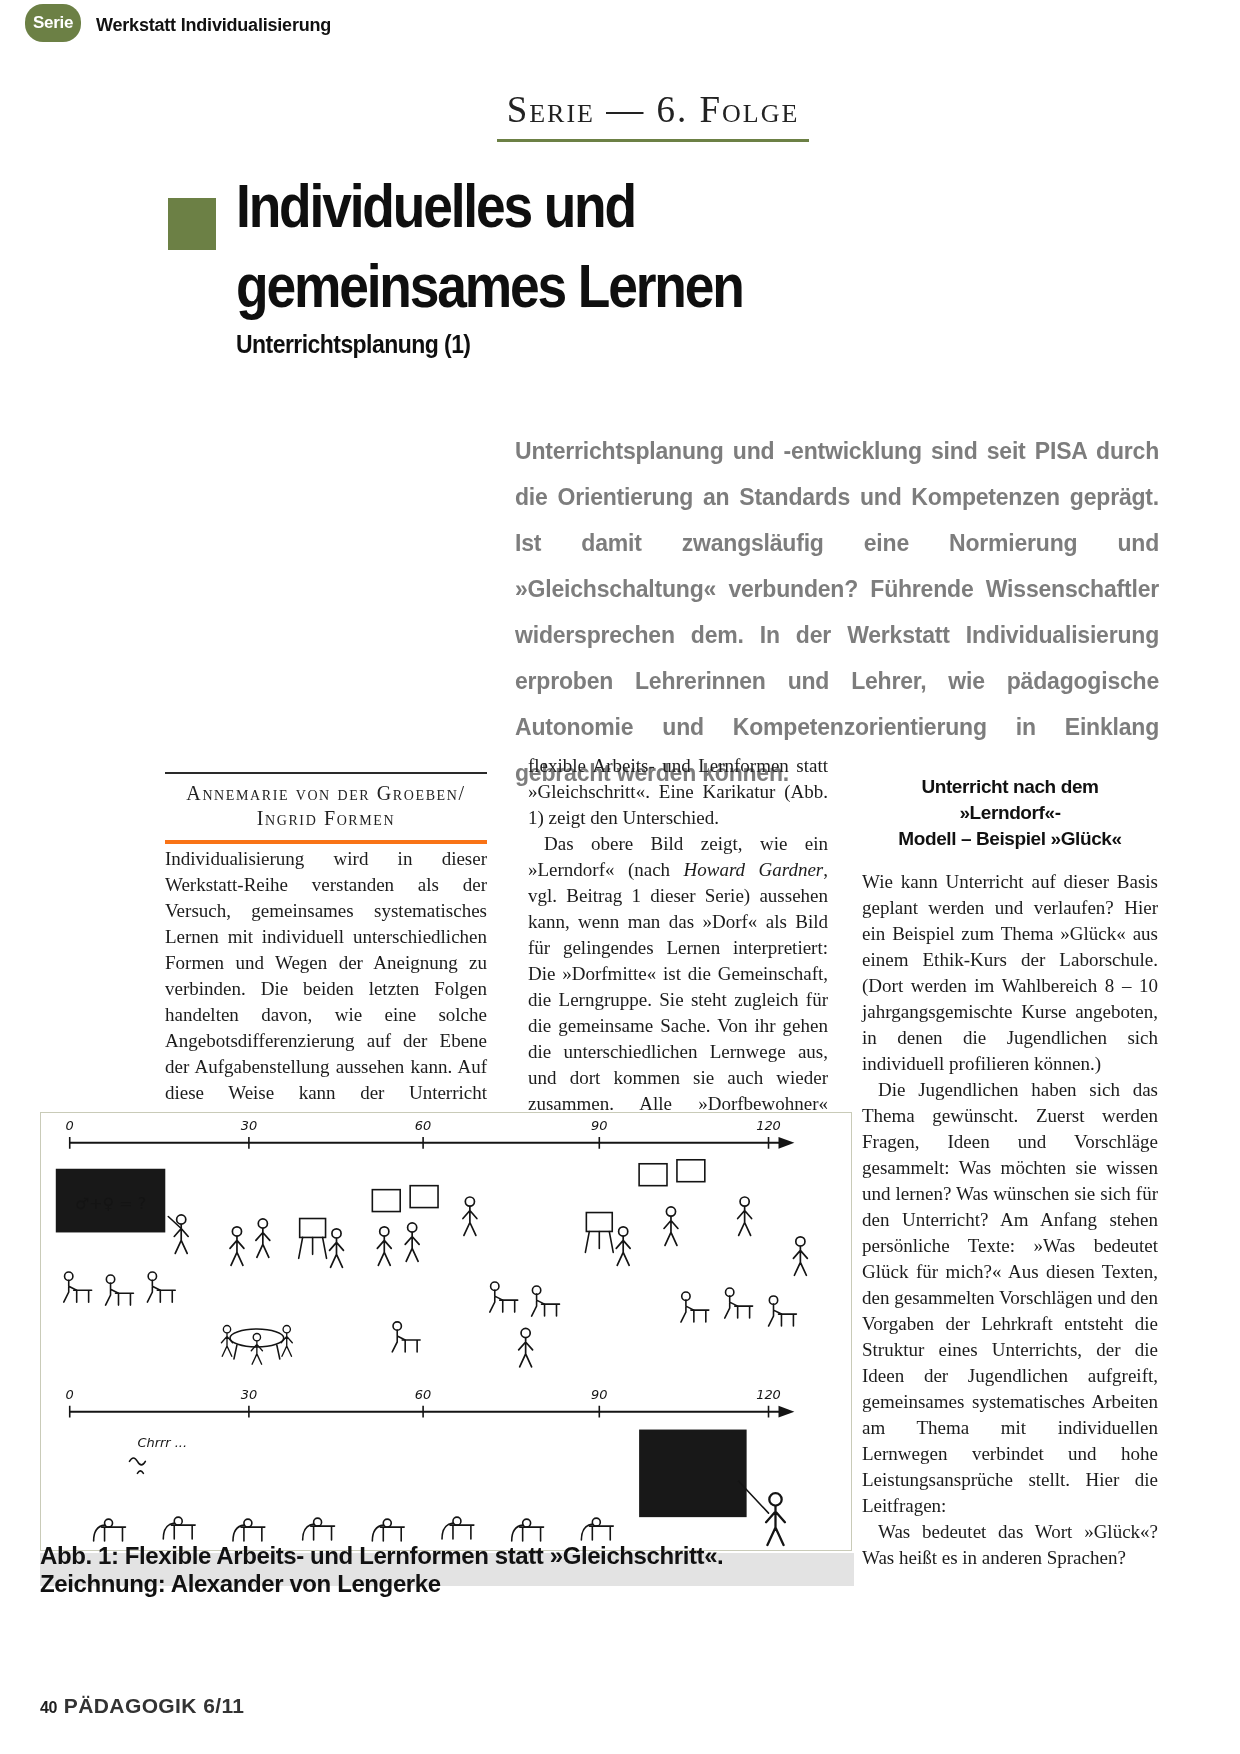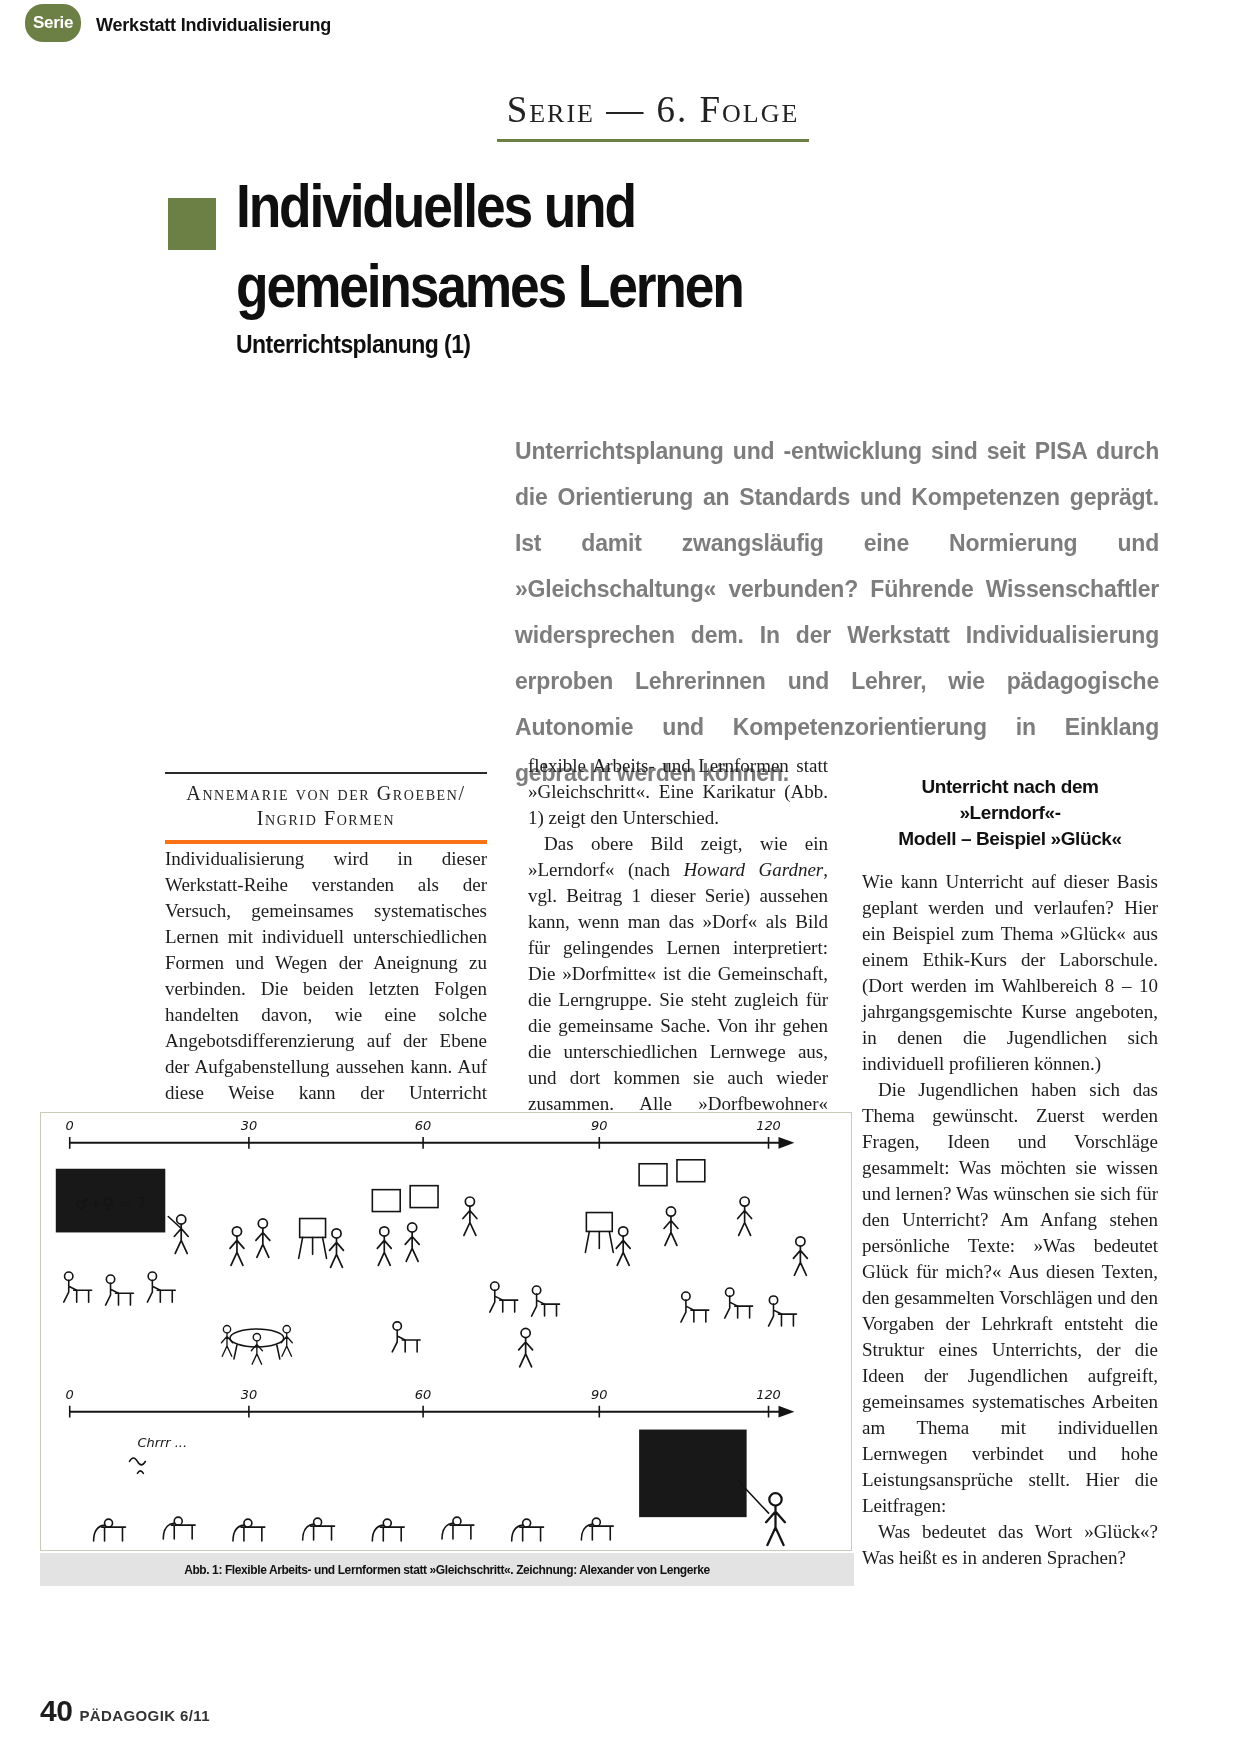--- a/index.html
+++ b/index.html
@@ -44,30 +44,30 @@
   .col2{left:528px;top:753px;width:300px;}
   .col3{left:862px;top:753px;width:296px;}
   .col3-heading{font-family:"Liberation Sans",sans-serif;font-weight:bold;font-size:19px;
         line-height:26px;text-align:center;margin:21px 8px 17px;letter-spacing:-0.4px;color:#111;}
 
   
   .figure-box{position:absolute;left:40px;top:1112px;width:812px;height:439px;background:#fff;
         border:1px solid #c9cbb8;box-sizing:border-box;}
   .figure-caption{position:absolute;left:40px;top:1553px;width:814px;height:33px;background:#e3e3e3;
         display:flex;align-items:center;justify-content:center;font-family:"Liberation Sans",sans-serif;
-        font-weight:bold;font-size:12px;letter-spacing:-0.4px;color:#111;}
+        font-weight:bold;font-size:24px;letter-spacing:-0.4px;color:#111;}
 
   .tl{fill:#141414;stroke:none;font-family:"DejaVu Sans",sans-serif;font-size:13px;font-style:italic;text-anchor:middle;}
   .hand{fill:#141414;stroke:none;font-family:"DejaVu Sans",sans-serif;}
 
   
   .footer{position:absolute;left:40px;top:1694px;display:flex;align-items:baseline;gap:7px;
         font-family:"Liberation Sans",sans-serif;font-weight:bold;color:#1d1d1d;}
-  .footer-num{font-size:30px;letter-spacing:-0.5px;}
-  .footer-journal{font-size:15px;letter-spacing:0.4px;text-transform:uppercase;color:#333;}
+  .footer-num{font-size:16px;letter-spacing:-0.5px;}
+  .footer-journal{font-size:21px;letter-spacing:0.4px;text-transform:uppercase;color:#333;}
 </style>
 </head>
 <body>
 
 <div class="page">
 
   <div class="kicker-tab">Serie</div>
   <div class="kicker-label">Werkstatt Individualisierung</div>
 
   <div class="serie-heading">Serie — 6. Folge</div>

